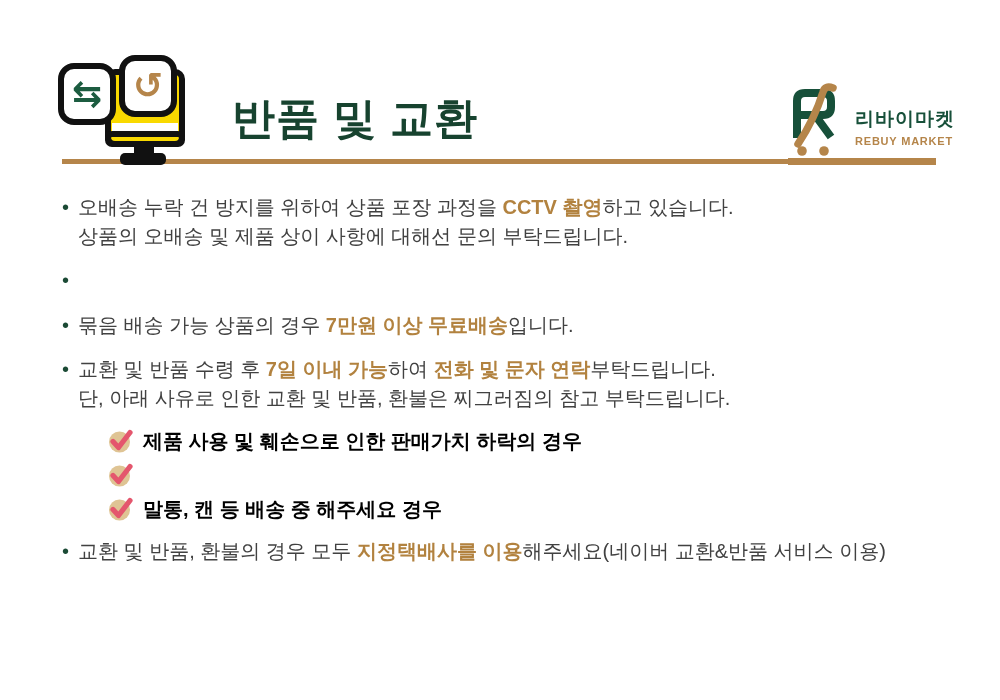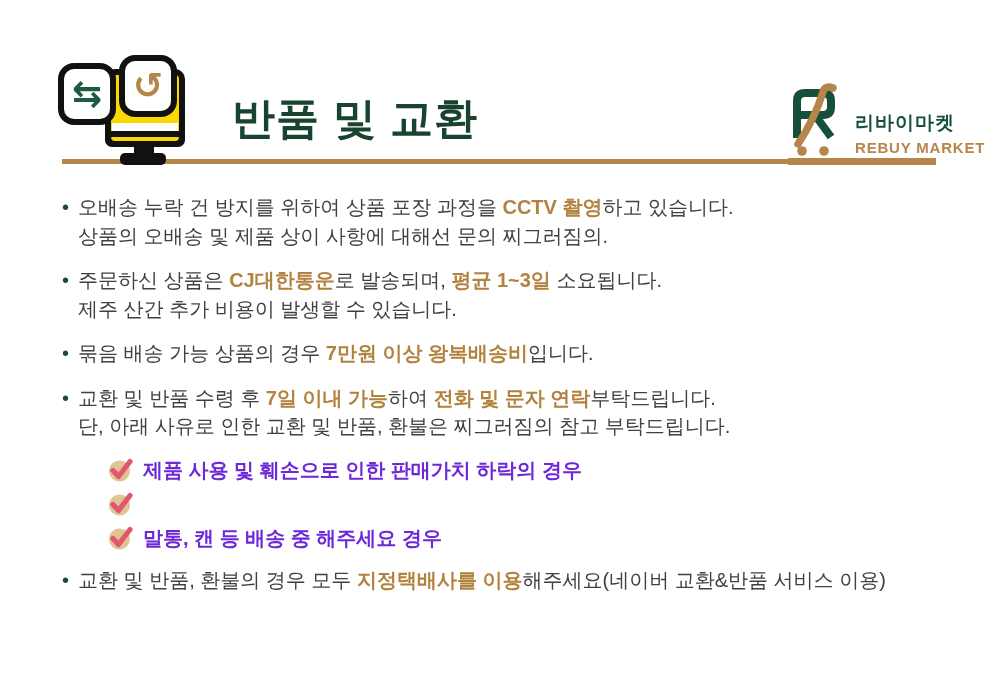--- a/index.html
+++ b/index.html
@@ -10,35 +10,35 @@
     margin:0 auto;
   }
   .divider { position:absolute; left:62px; top:159px; width:874px; height:5px; background:#b5854a; }
   .logo-underline { position:absolute; left:788px; top:158px; width:148px; height:7px; background:#b5854a; }
 
   .header-icon { position:absolute; left:58px; top:52px; }
   .page-title {
     position:absolute; left:232px; top:90px; font-size:43px; font-weight:800;
     color:#17432f; letter-spacing:1px; white-space:nowrap;
   }
-  .logo { position:absolute; left:788px; top:82px; display:flex; align-items:flex-end; gap:9px; }
+  .logo { position:absolute; left:788px; top:82px; display:flex; align-items:center; gap:9px; }
   .logo-textcol { display:flex; flex-direction:column; gap:3px; padding-top:14px; }
   .logo-kr { color:#17503a; font-weight:800; font-size:19px; letter-spacing:1px; white-space:nowrap; }
-  .logo-en { color:#b5854a; font-weight:700; font-size:15px; letter-spacing:0.8px; white-space:nowrap; }
+  .logo-en { color:#b5854a; font-weight:700; font-size:11px; letter-spacing:0.8px; white-space:nowrap; }
 
   .content { position:absolute; left:62px; top:193px; width:910px; }
   .bullet-item { display:flex; margin-bottom:16px; }
   .bullet-dot { color:#1b4a35; font-size:20px; line-height:28.5px; margin-right:9px; }
   .bullet-lines { display:flex; flex-direction:column; }
   .text-line { font-size:20px; line-height:28.5px; color:#414141; white-space:nowrap; }
   .hl { color:#b2823f; font-weight:700; }
   .check-item { display:flex; align-items:center; margin:0 0 8px 46px; }
   .check-item + .bullet-item { margin-top:15px; }
   .check-icon { margin-right:9px; flex:0 0 auto; }
-  .check-text { color:#6d28d9; font-weight:700; font-size:20px; line-height:26px; white-space:nowrap;text-align:center; }
+  .check-text { color:#000000; font-weight:700; font-size:20px; line-height:26px; white-space:nowrap;text-align:center; }
 </style>
 </head>
 <body>
 
 <div class="page">
 
   <div class="divider"></div>
   <div class="logo-underline"></div>
 
   <svg class="header-icon" width="128" height="114" viewBox="0 0 128 114">
@@ -66,34 +66,30 @@
       <span class="logo-kr">리바이마켓</span>
       <span class="logo-en">REBUY MARKET</span>
     </div>
   </div>
 
   <div class="content">
       <div class="bullet-item">
         <span class="bullet-dot">•</span>
         <div class="bullet-lines">
           <div class="text-line"><span class="txt">오배송 누락 건 방지를 위하여 상품 포장 과정을 </span><span class="hl">CCTV 촬영</span><span class="txt">하고 있습니다.</span></div>
-          <div class="text-line"><span class="txt">상품의 오배송 및 제품 상이 사항에 대해선 문의 찌그러짐의.</span></div>
+          <div class="text-line"><span class="txt">상품의 오배송 및 제품 상이 사항에 대해선 문의 부탁드립니다.</span></div>
         </div>
       </div>
       <div class="bullet-item">
         <span class="bullet-dot">•</span>
-        <div class="bullet-lines">
-          <div class="text-line"><span class="txt">주문하신 상품은 </span><span class="hl">CJ대한통운</span><span class="txt">로 발송되며, </span><span class="hl">평균 1~3일</span><span class="txt"> 소요됩니다.</span></div>
-          <div class="text-line"><span class="txt">제주 산간 추가 비용이 발생할 수 있습니다.</span></div>
-        </div>
       </div>
       <div class="bullet-item">
         <span class="bullet-dot">•</span>
         <div class="bullet-lines">
-          <div class="text-line"><span class="txt">묶음 배송 가능 상품의 경우 </span><span class="hl">7만원 이상 왕복배송비</span><span class="txt">입니다.</span></div>
+          <div class="text-line"><span class="txt">묶음 배송 가능 상품의 경우 </span><span class="hl">7만원 이상 무료배송</span><span class="txt">입니다.</span></div>
         </div>
       </div>
       <div class="bullet-item">
         <span class="bullet-dot">•</span>
         <div class="bullet-lines">
           <div class="text-line"><span class="txt">교환 및 반품 수령 후 </span><span class="hl">7일 이내 가능</span><span class="txt">하여 </span><span class="hl">전화 및 문자 연락</span><span class="txt">부탁드립니다.</span></div>
           <div class="text-line"><span class="txt">단, 아래 사유로 인한 교환 및 반품, 환불은 찌그러짐의 참고 부탁드립니다.</span></div>
         </div>
       </div>
       <div class="check-item">

